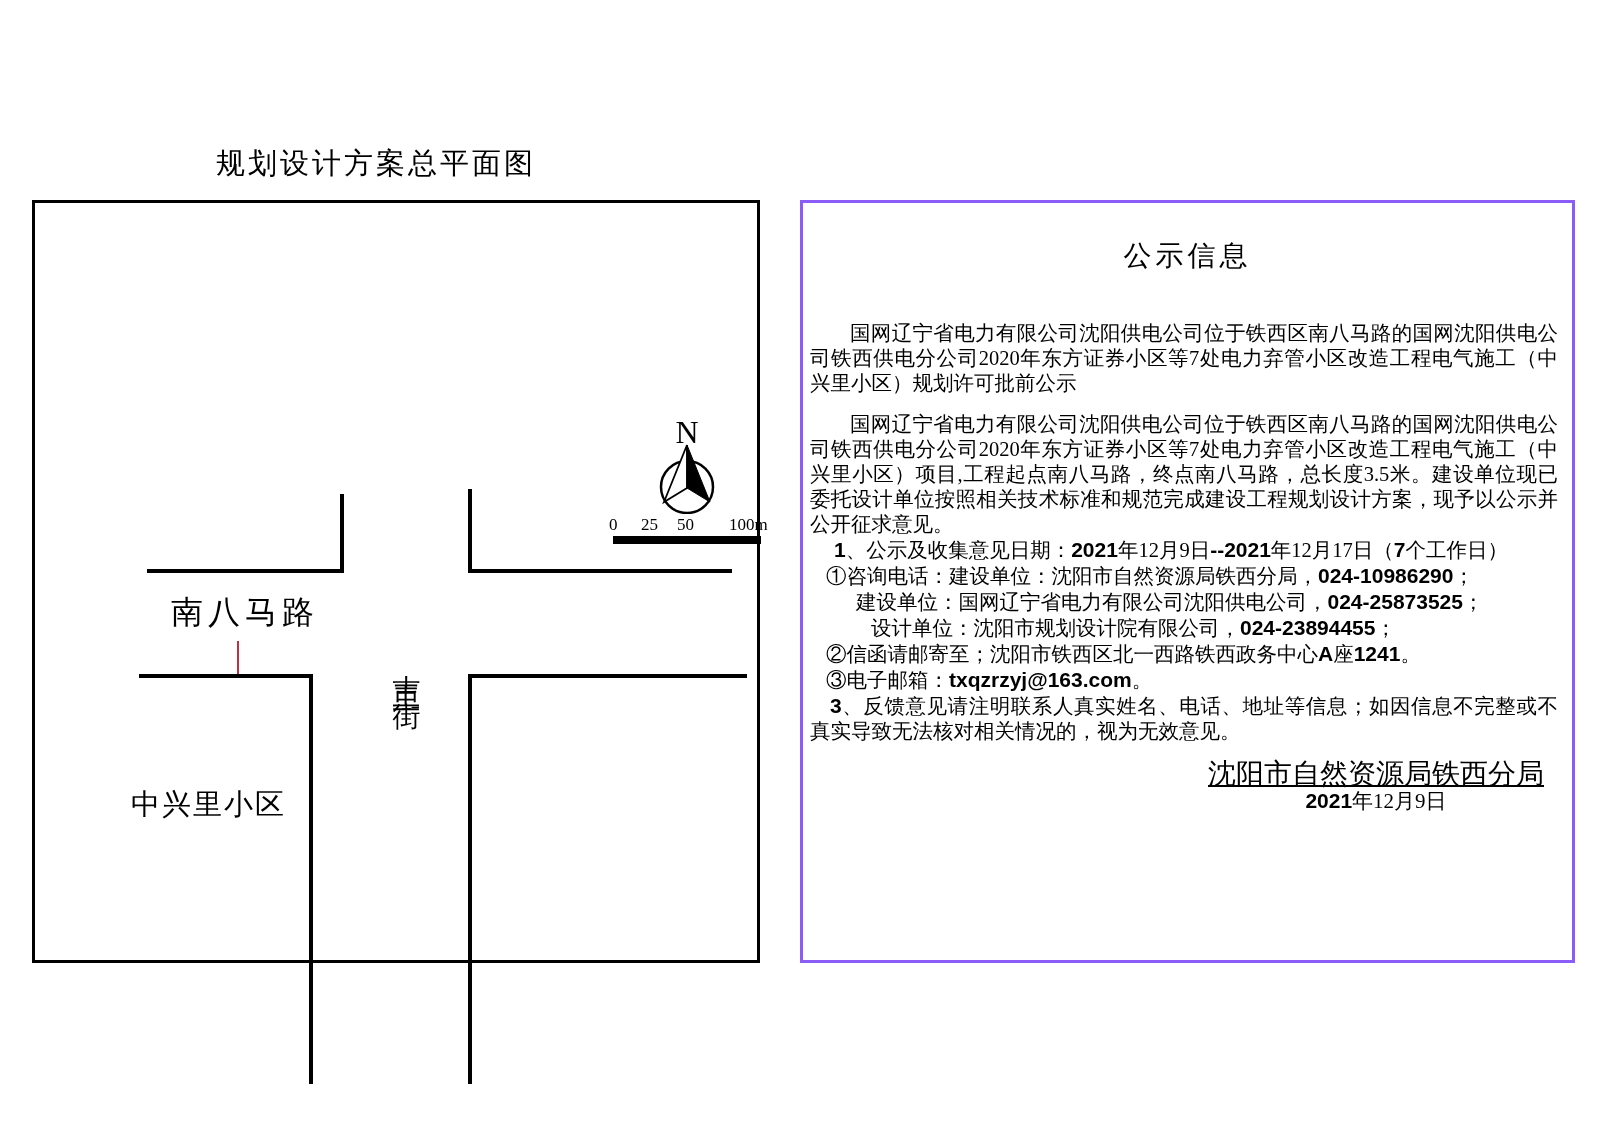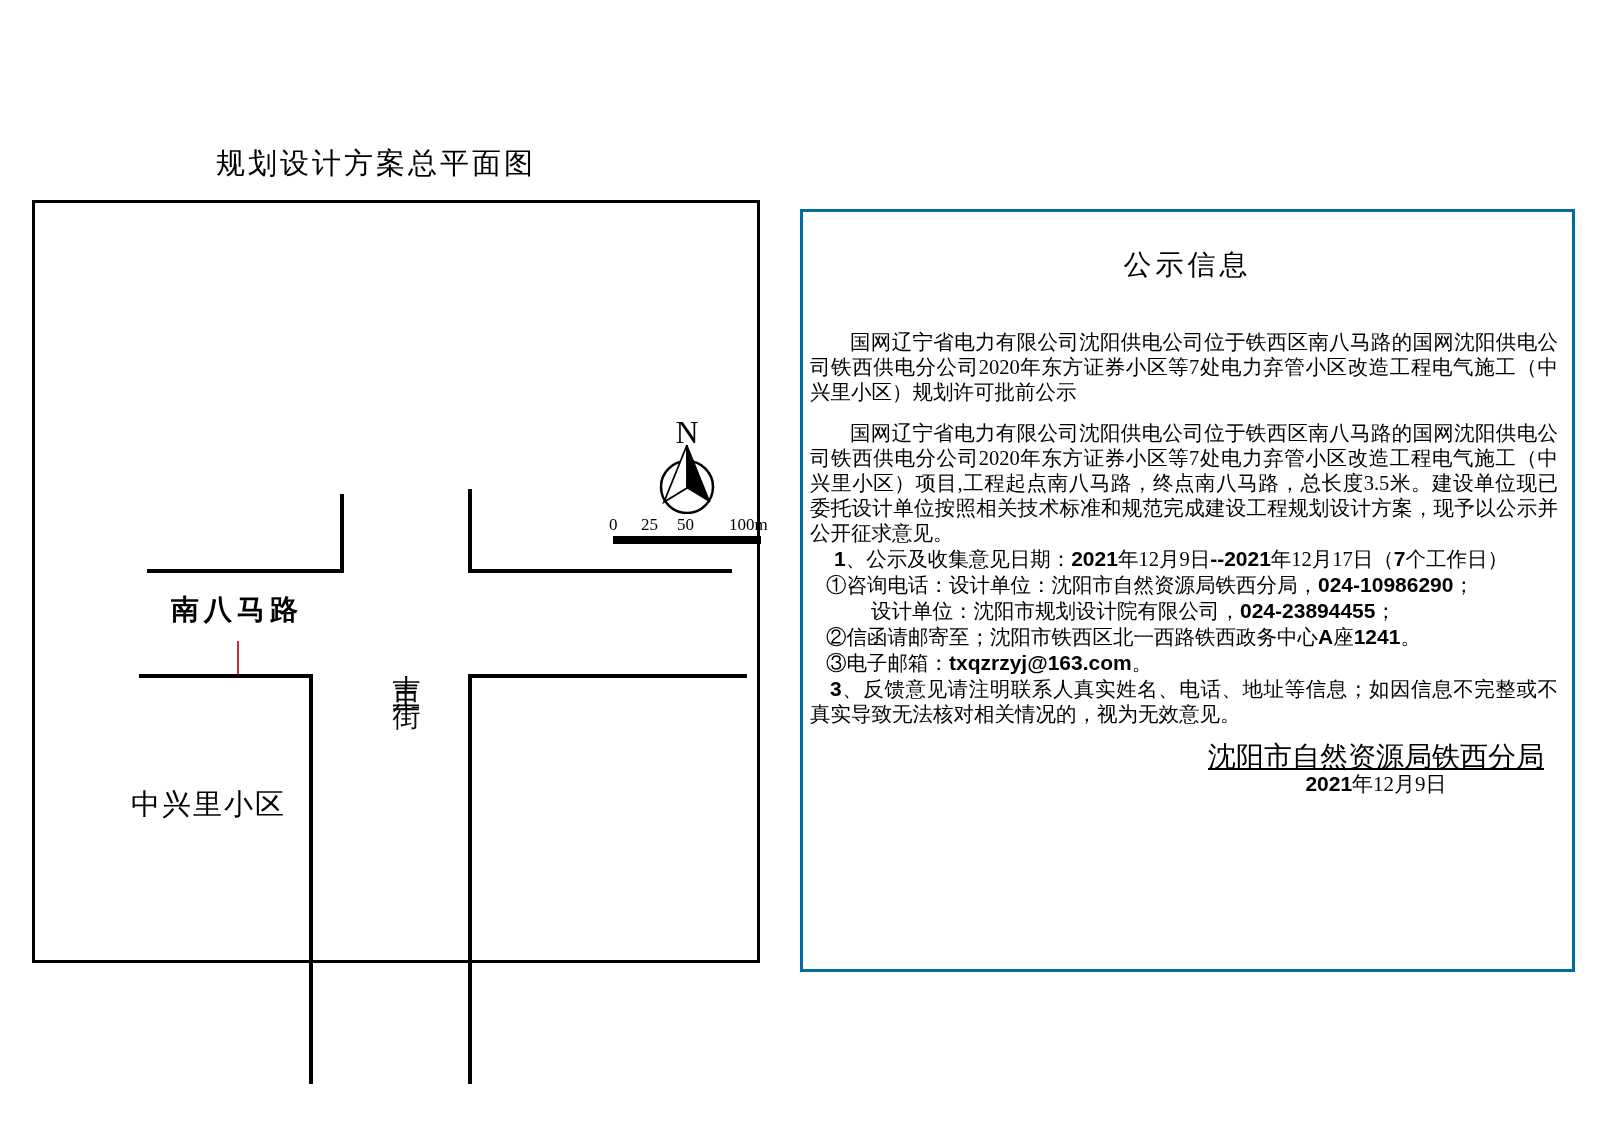--- a/index.html
+++ b/index.html
@@ -13,31 +13,31 @@
   .r1{left:112px;top:366px;width:196px;height:4px;}
   .r2{left:305px;top:291px;width:4px;height:79px;}
   .r3{left:433px;top:286px;width:4px;height:84px;}
   .r4{left:433px;top:366px;width:264px;height:4px;}
   .r5{left:104px;top:471px;width:173px;height:4px;}
   .r6{left:274px;top:471px;width:4px;height:410px;}
   .r7{left:433px;top:471px;width:4px;height:410px;}
   .r8{left:433px;top:471px;width:279px;height:4px;}
   .marker{position:absolute;left:202px;top:438px;width:2px;height:33px;background:#bf3040;}
   .lbl{position:absolute;white-space:nowrap;}
-  .lbl-road-h{left:136px;top:388px;font-size:28px;letter-spacing:5px;font-weight:bold;}
+  .lbl-road-h{left:136px;top:388px;font-size:32px;letter-spacing:5px;}
   .lbl-block{left:96px;top:574px;font-size:29px;letter-spacing:2px;margin-top:8px;}
   .lbl-road-v{left:352px;top:450px;font-size:28px;writing-mode:vertical-rl;text-orientation:upright;letter-spacing:9px;}
   .compass{position:absolute;left:612px;top:206px;}
   .scalebar{position:absolute;left:568px;top:312px;width:170px;height:32px;font-size:17px;}
   .scalebar span{position:absolute;top:0;}
   .sb-0{left:6px;}.sb-25{left:38px;}.sb-50{left:74px;}.sb-100{left:126px;}
   .sb-bar{position:absolute;left:10px;top:21px;width:148px;height:8px;background:#000;}
 
   
-  .notice-panel{position:absolute;left:800px;top:200px;width:769px;height:757px;border:3px solid #0369a1;background:#fff;margin-top:9px;}
+  .notice-panel{position:absolute;left:800px;top:200px;width:769px;height:757px;border:3px solid #8b5cf6;background:#fff;}
   .notice-title{margin-top:34px;text-align:center;font-size:28px;letter-spacing:4px;}
   .notice-body{position:absolute;left:7px;right:14px;top:118px;font-size:20.5px;line-height:25px;text-align:justify;}
   .blk{margin:0;}
   .mt55{margin-top:0;}
   .mt16{margin-top:16px;}
   .ind40{text-indent:40px;}
   .i24{text-indent:24px;}
   .i20{text-indent:20px;}
   .i16{text-indent:16px;}
   .i46{text-indent:46px;}
@@ -86,21 +86,22 @@
       <div class="sb-bar"></div>
     </div>
   </div>
 
   <div class="notice-panel">
     <div class="notice-title">公示信息</div>
     <div class="notice-body">
       <p class="blk ind40 mt55"><span>国网辽宁省电力有限公司沈阳供电公司位于铁西区南八马路的国网沈阳供电公司铁西供电分公司2020年东方证券小区等7处电力弃管小区改造工程电气施工（中兴里小区）规划许可批前公示</span></p>
       <p class="blk ind40 mt16"><span>国网辽宁省电力有限公司沈阳供电公司位于铁西区南八马路的国网沈阳供电公司铁西供电分公司2020年东方证券小区等7处电力弃管小区改造工程电气施工（中兴里小区）项目,工程起点南八马路，终点南八马路，总长度3.5米。建设单位现已委托设计单位按照相关技术标准和规范完成建设工程规划设计方案，现予以公示并公开征求意见。</span></p>
       <p class="blk i24"><span class="n">1</span><span>、公示及收集意见日期：</span><span class="n">2021</span><span>年12月9日</span><span class="n">--2021</span><span>年12月17日（</span><span class="n">7</span><span>个工作日）</span></p>
-      <p class="blk i16"><span>①咨询电话：设计单位：沈阳市自然资源局铁西分局，</span><span class="n">024-10986290</span><span>；</span></p>
+      <p class="blk i16"><span>①咨询电话：建设单位：沈阳市自然资源局铁西分局，</span><span class="n">024-10986290</span><span>；</span></p>
+      <p class="blk i46"><span>建设单位：国网辽宁省电力有限公司沈阳供电公司，</span><span class="n">024-25873525</span><span>；</span></p>
       <p class="blk i61"><span>设计单位：沈阳市规划设计院有限公司，</span><span class="n">024-23894455</span><span>；</span></p>
       <p class="blk i16"><span>②信函请邮寄至；沈阳市铁西区北一西路铁西政务中心</span><span class="n">A</span><span>座</span><span class="n">1241</span><span>。</span></p>
       <p class="blk i16"><span>③电子邮箱：</span><span class="n">txqzrzyj@163.com</span><span>。</span></p>
       <p class="blk i20"><span class="n">3</span><span>、反馈意见请注明联系人真实姓名、电话、地址等信息；如因信息不完整或不真实导致无法核对相关情况的，视为无效意见。</span></p>
 
       <div class="sig">
         <div class="sig-inner">
           <div class="sig-line">沈阳市自然资源局铁西分局</div>
           <div class="sig-date"><span class="n">2021</span><span>年12月9日</span></div>
         </div>

